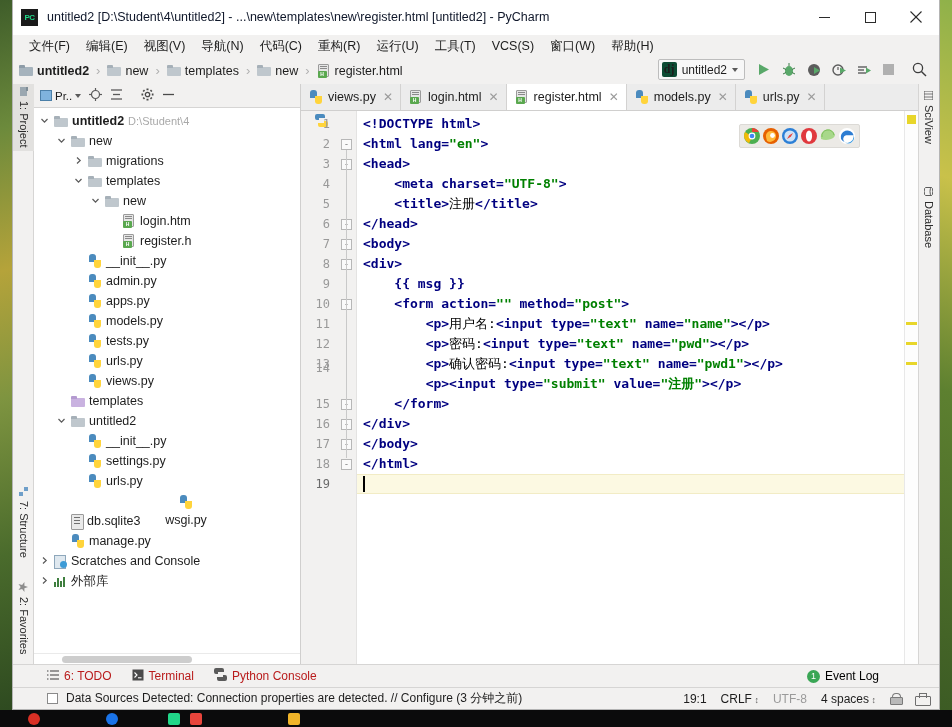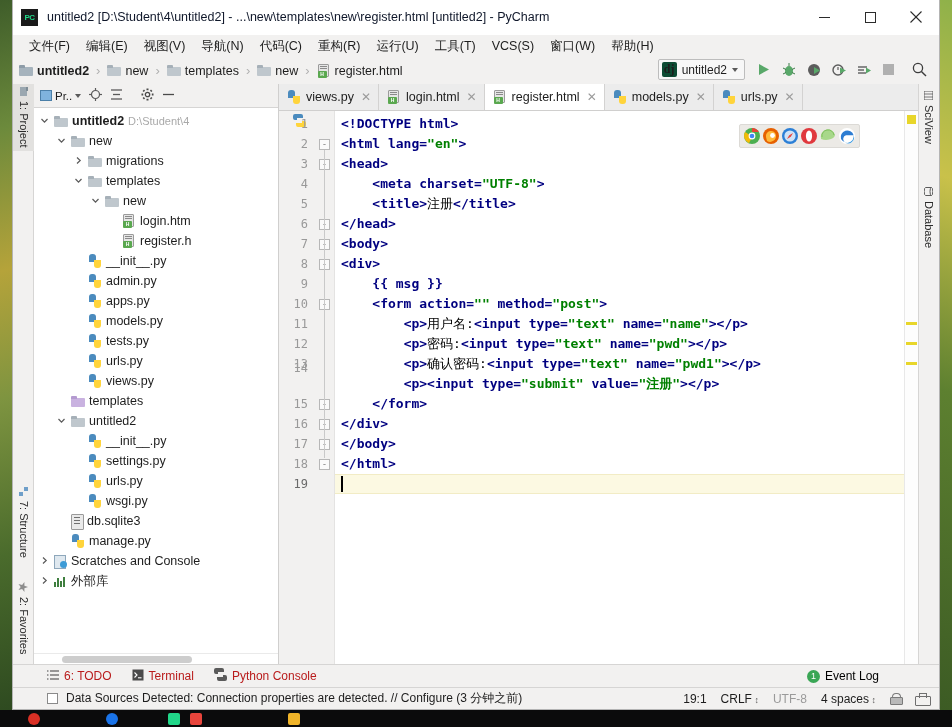--- a/index.html
+++ b/index.html
@@ -158,21 +158,21 @@
     position: absolute; left: 0; width: 21px;
     writing-mode: vertical-rl;
     font-size: 11px; color: #2b2b2b; white-space: nowrap;
     display: flex; align-items: center; gap: 4px; padding: 4px 0;
   }
   .vtab.active { background: #e2e1df; }
   .mini-ico { width:9px;height:9px;flex:none; transform: rotate(90deg); }
 
   
   .project {
-    width: 245px; background: #ffffff; flex: none;
+    width: 267px; background: #ffffff; flex: none;
     display: flex; flex-direction: column;
     border-right: 1px solid #d0cfce;
   }
   .proj-head {
     height: 24px; background: #f2f1f0; display: flex; align-items: center;
     padding-left: 6px; gap: 8px; border-bottom: 1px solid #d6d5d4; flex: none;
   }
   .proj-head .label { font-size:11.5px; color:#1d1d1d; display:flex; align-items:center; gap:3px; }
   .blue-sq { width:12px;height:11px;background:#7fb3dd;border:1px solid #4b7fa8; }
   .tree { flex: 1; overflow: hidden; padding-top: 3px; position: relative; }
@@ -622,21 +622,21 @@
             <div class="node" style="padding-left: 38px;">
               <span class="arrow"></span>
               <span class="py-ico"></span>
               <span>settings.py</span>
             </div>
             <div class="node" style="padding-left: 38px;">
               <span class="arrow"></span>
               <span class="py-ico"></span>
               <span>urls.py</span>
             </div>
-            <div class="node" style="padding-left: 38px;">
+            <div class="node" style="padding-left: 38px; flex-direction: column;">
               <span class="arrow"></span>
               <span class="py-ico"></span>
               <span>wsgi.py</span>
             </div>
             <div class="node" style="padding-left: 21px;">
               <span class="arrow"></span>
               <span class="db-ico"></span>
               <span>db.sqlite3</span>
             </div>
             <div class="node" style="padding-left: 21px;">

